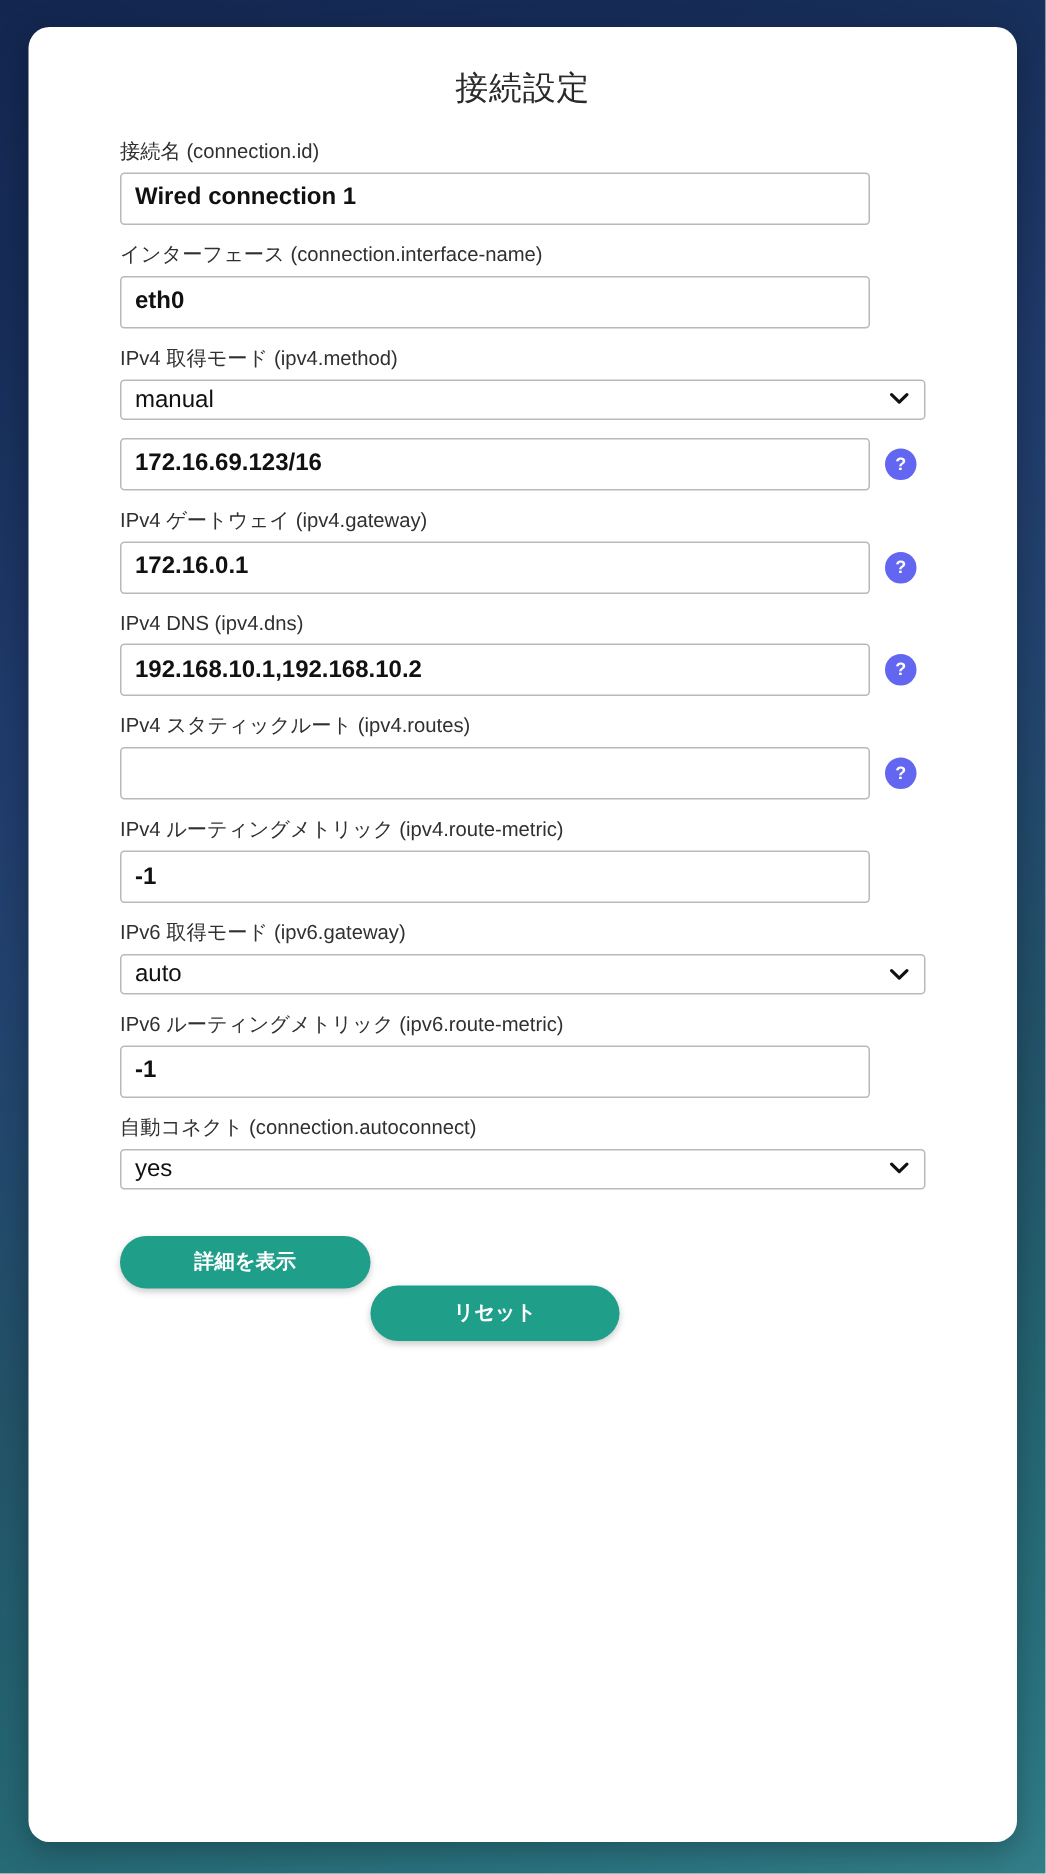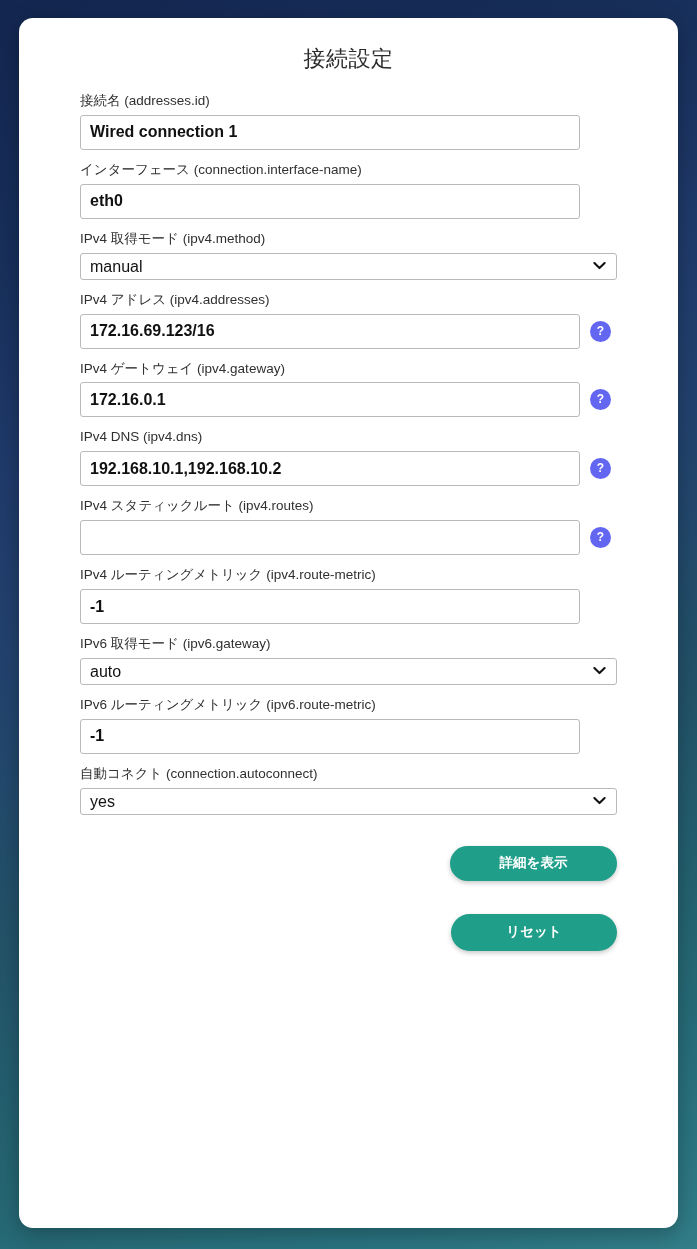--- a/index.html
+++ b/index.html
@@ -138,22 +138,22 @@
     font-weight: 700;
     line-height: 21px;
     text-align: center;
     cursor: pointer;
     user-select: none;
   }
 
   .actions {
     margin-top: 31px;
     display: flex;
-    flex-direction: column;
-    align-items: flex-end;
+    flex-direction: row;
+    align-items: flex-start;
   }
 
   .btn {
     display: inline-block;
     box-sizing: border-box;
     background: #1f9e89;
     color: #ffffff;
     border: none;
     border-radius: 999px;
     font-family: "Liberation Sans", "DejaVu Sans", sans-serif;
@@ -184,41 +184,40 @@
 <body>
 
 <div class="screen">
   <div class="card">
     <div class="card-inner">
 
       <h1 class="page-title">接続設定</h1>
 
       <div id="form-fields">
           <div class="field">
-            <label class="field-label">接続名 (addresses.id)</label>
+            <label class="field-label">接続名 (connection.id)</label>
             <div class="control-row">
               <input type="text" class="text-input" value="Wired connection 1" style="">
             </div>
           </div>
           <div class="field">
             <label class="field-label">インターフェース (connection.interface-name)</label>
             <div class="control-row">
               <input type="text" class="text-input" value="eth0" style="">
             </div>
           </div>
           <div class="field">
             <label class="field-label">IPv4 取得モード (ipv4.method)</label>
             <div class="control-row">
               <div class="select-wrap"><select class="select-input"><option>auto</option><option selected="">manual</option><option>disabled</option><option>link-local</option><option>shared</option></select><span class="chevron"><svg width="13" height="9" viewBox="0 0 13 9" xmlns="http://www.w3.org/2000/svg">
                     <path d="M1.4 1.6 L6.5 6.6 L11.6 1.6" fill="none" stroke="#111111" stroke-width="2.1" stroke-linecap="round" stroke-linejoin="round"></path>
                   </svg></span></div>
             </div>
           </div>
           <div class="field">
-            <label class="field-label">IPv4 アドレス (ipv4.addresses)</label>
             <div class="control-row">
               <input type="text" class="text-input" value="172.16.69.123/16" style="">
               <span class="help-badge">?</span>
             </div>
           </div>
           <div class="field">
             <label class="field-label">IPv4 ゲートウェイ (ipv4.gateway)</label>
             <div class="control-row">
               <input type="text" class="text-input" value="172.16.0.1" style="">
               <span class="help-badge">?</span>

